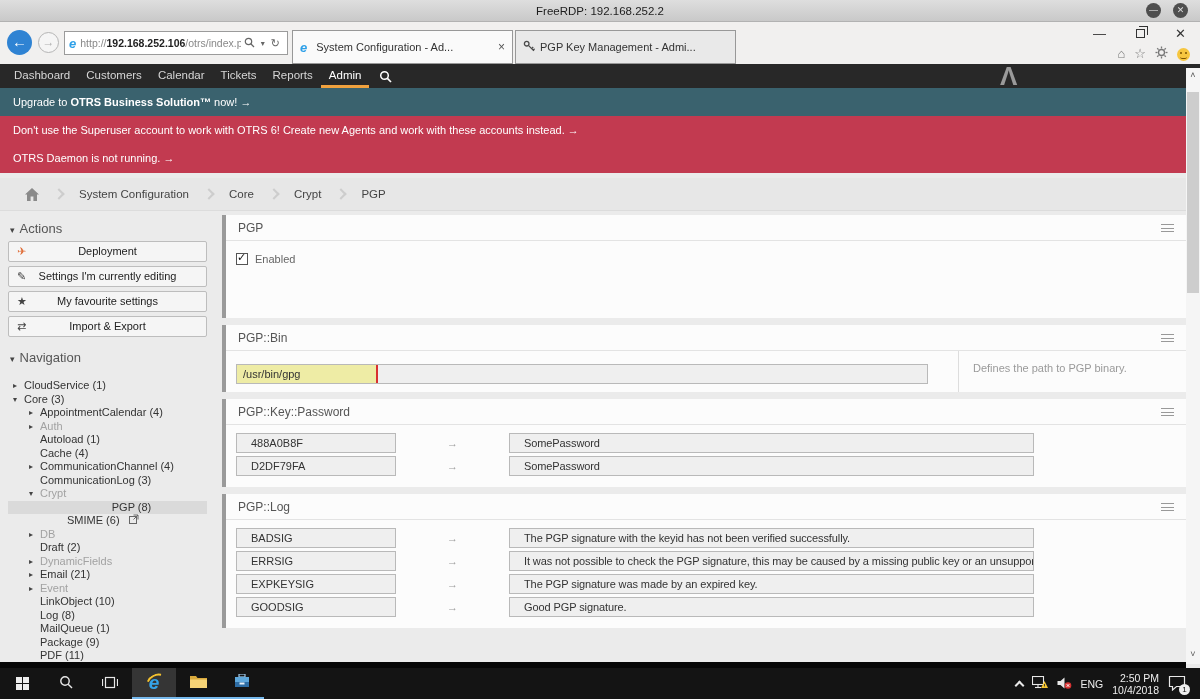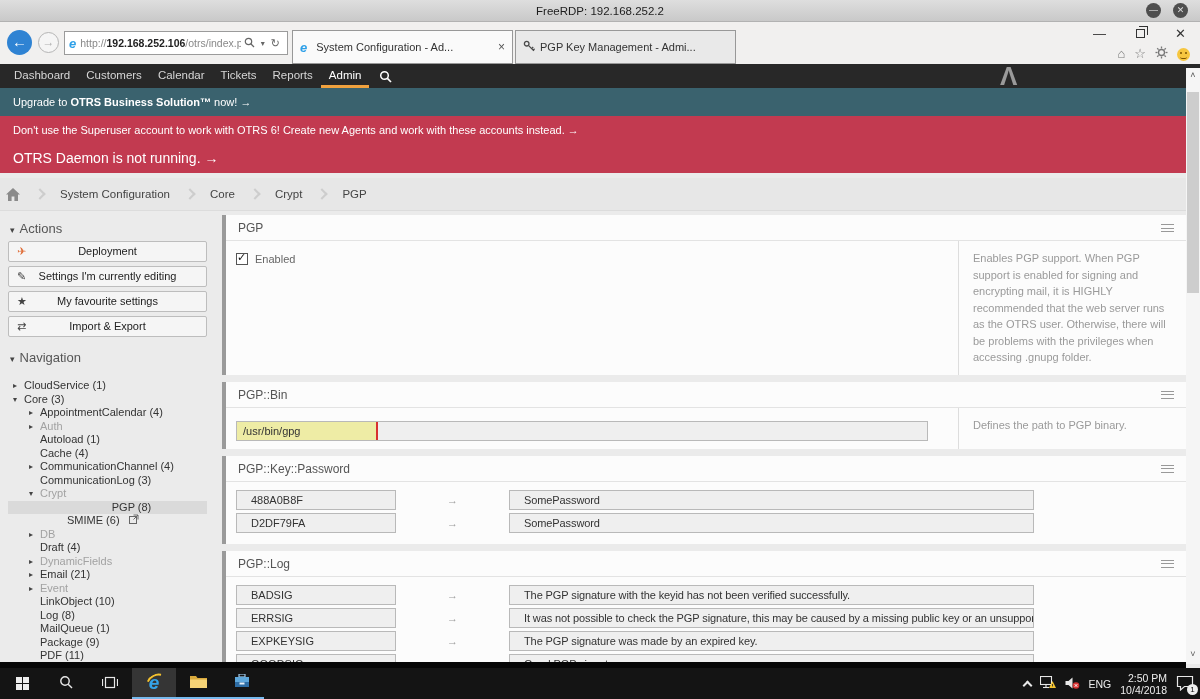--- a/index.html
+++ b/index.html
@@ -55,24 +55,24 @@
   .nav-item { color:#d6d6d6; font-size:11.5px; line-height:22px; padding:0 8px; margin-0:4px; border-bottom:3px solid transparent; }
   .nav-item.active { color:#fff; border-bottom-color:#f0a13e; }
   .nav-search { margin-left:10px; display:flex; align-items:center; }
   .nav-logo { position:absolute; left:1000px; top:0px; color:#9a9a9a; font-size:26px; font-weight:bold; line-height:24px; }
 
   .banner-teal { position:absolute; left:0; top:24px; width:1200px; height:28px; background:#3a626e;
     color:#fff; font-size:11px; line-height:28px; padding-left:13px; }
   .banner-red1 { position:absolute; left:0; top:52px; width:1200px; height:28px; background:#c23a50;
     color:#fff; font-size:11px; line-height:28px; padding-left:13px; }
   .banner-red2 { position:absolute; left:0; top:80px; width:1200px; height:29px; background:#c23a50;
-    color:#fff; font-size:14px; line-height:28px; padding-left:13px; }
+    color:#fff; font-size:11px; line-height:28px; padding-left:13px; }
 
   .crumbbar { position:absolute; left:0; top:114px; width:1200px; height:33px; background:#e7e7e7;
-    border-bottom:1px solid #dcdcdc; display:flex; align-items:center; padding-left:6px; }
+    border-bottom:1px solid #dcdcdc; display:flex; align-items:center; padding-left:25px; }
   .crumb { font-size:11.5px; color:#444; }
   .crumb-sep { width:8px; height:8px; border-top:2px solid #cdcdcd; border-right:2px solid #cdcdcd;
     transform:rotate(45deg); margin:0 16px; flex:0 0 auto; }
 
   
   .sidebar { position:absolute; left:0; top:151px; width:215px; bottom:0; padding-top:6px; }
   .widget-head { font-size:13px; color:#555; margin:0 0 5px 10px; }
   .widget-head .tri { font-size:9px; color:#444; margin-right:5px; }
   .act-btn { position:relative; display:block; width:199px; height:21px; margin:0 0 4px 8px;
     background:#f5f5f5; border:1px solid #bdbdbd; border-radius:2px; font-size:11px; color:#222;
@@ -130,21 +130,21 @@
   .taskbar { position:absolute; left:0; top:668px; width:1200px; height:31px; background:#141414;
     display:flex; align-items:stretch; }
   .tb-btn { width:44px; display:flex; align-items:center; justify-content:center; position:relative; }
   .tb-btn.openapp { border-bottom:2px solid #76b9ed; }
   .tb-btn.activeapp { background:#353535; border-bottom:2px solid #76b9ed; }
   .win-logo { display:grid; grid-template-columns:6px 6px; grid-template-rows:6px 6px; gap:1px; }
   .win-logo span { background:#eee; }
   .tb-e { position:relative; font-style:italic; font-weight:bold; font-size:19px; color:#35a3e8; line-height:19px; }
   .tb-e::after { content:''; position:absolute; left:-3px; top:1px; width:18px; height:14px;
     border:2px solid transparent; border-top-color:#f3c12e; border-radius:50%; transform:rotate(-28deg); }
-  .tray { margin-left:auto; display:flex; align-items:center; gap:9px; padding-right:4px; color:#eee; }
+  .tray { margin-left:auto; display:flex; align-items:center; gap:9px; padding-right:12px; color:#eee; }
   .tray-caret { width:7px; height:7px; border-top:2px solid #e8e8e8; border-right:2px solid #e8e8e8;
     transform:rotate(-45deg); margin-top:3px; }
   .lang { font-size:10.5px; color:#eee; }
   .clock { text-align:right; font-size:10.5px; line-height:12px; color:#eee; }
   .ac-wrap { position:relative; width:20px; height:18px; }
   .badge { position:absolute; right:-2px; bottom:-2px; width:11px; height:11px; border-radius:50%;
     background:#eee; color:#111; font-size:8px; line-height:11px; text-align:center; }
 </style>
 </head>
 <body>
@@ -321,21 +321,21 @@
           <div class="tree-row lvl3">
             <span class="tri"></span>
             <span class="lbl">SMIME (6)</span>
           </div>
           <div class="tree-row lvl2 muted">
             <span class="tri">▸</span>
             <span class="lbl">DB</span>
           </div>
           <div class="tree-row lvl2">
             <span class="tri"></span>
-            <span class="lbl">Draft (4)</span>
+            <span class="lbl">Draft (2)</span>
           </div>
           <div class="tree-row lvl2 muted">
             <span class="tri">▸</span>
             <span class="lbl">DynamicFields</span>
           </div>
           <div class="tree-row lvl2">
             <span class="tri">▸</span>
             <span class="lbl">Email (21)</span>
           </div>
           <div class="tree-row lvl2 muted">
@@ -368,21 +368,20 @@
     <div class="content" id="settings-list">
         <section class="setting">
           <div class="set-head"><span>PGP</span><span class="burger"></span></div>
           <div class="set-body">
             <div class="fields" style="min-height: 77px;">
               <div class="cb-row">
                 <span class="cb"></span>
                 <span class="cb-label">Enabled</span>
               </div>
             </div>
-            <div class="desc">Enables PGP support. When PGP support is enabled for signing and encrypting mail, it is HIGHLY recommended that the web server runs as the OTRS user. Otherwise, there will be problems with the privileges when accessing .gnupg folder.</div>
           </div>
         </section>
         <section class="setting">
           <div class="set-head"><span>PGP::Bin</span><span class="burger"></span></div>
           <div class="set-body">
             <div class="fields" style="min-height: 33px;">
               <div class="inputbox gpg-track">
                 <div class="gpg-hl">/usr/bin/gpg</div>
               </div>
             </div>

